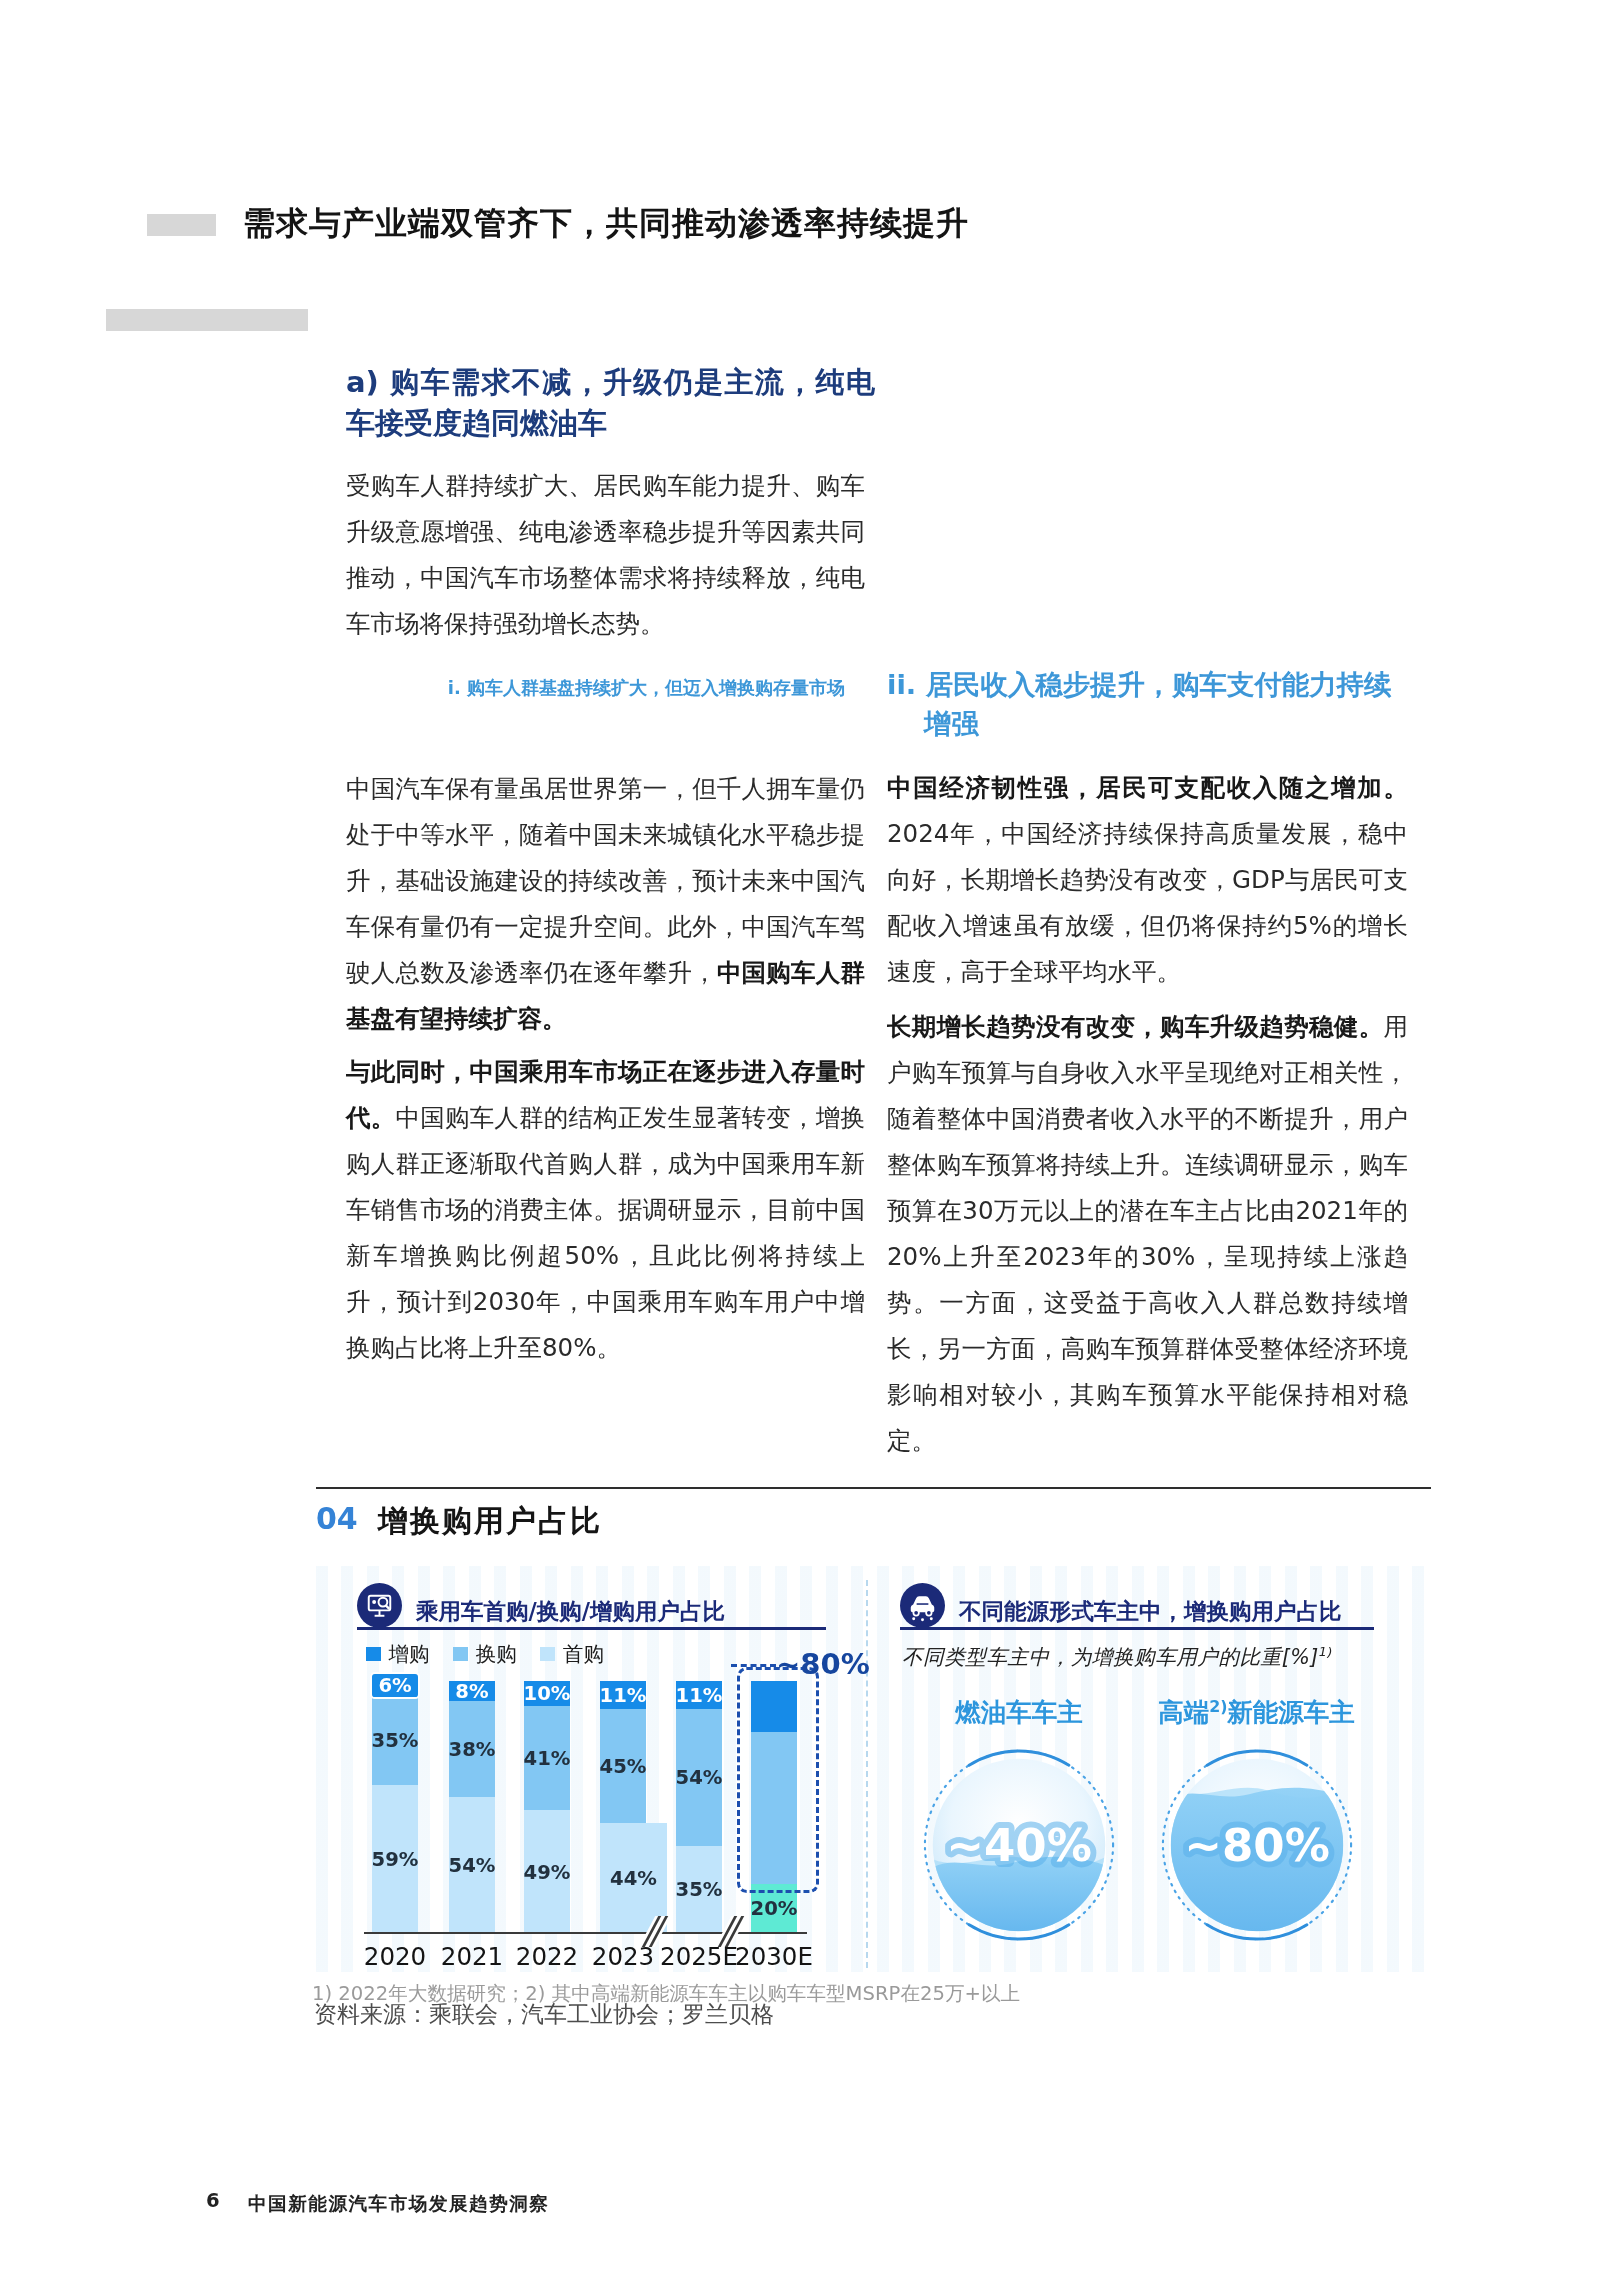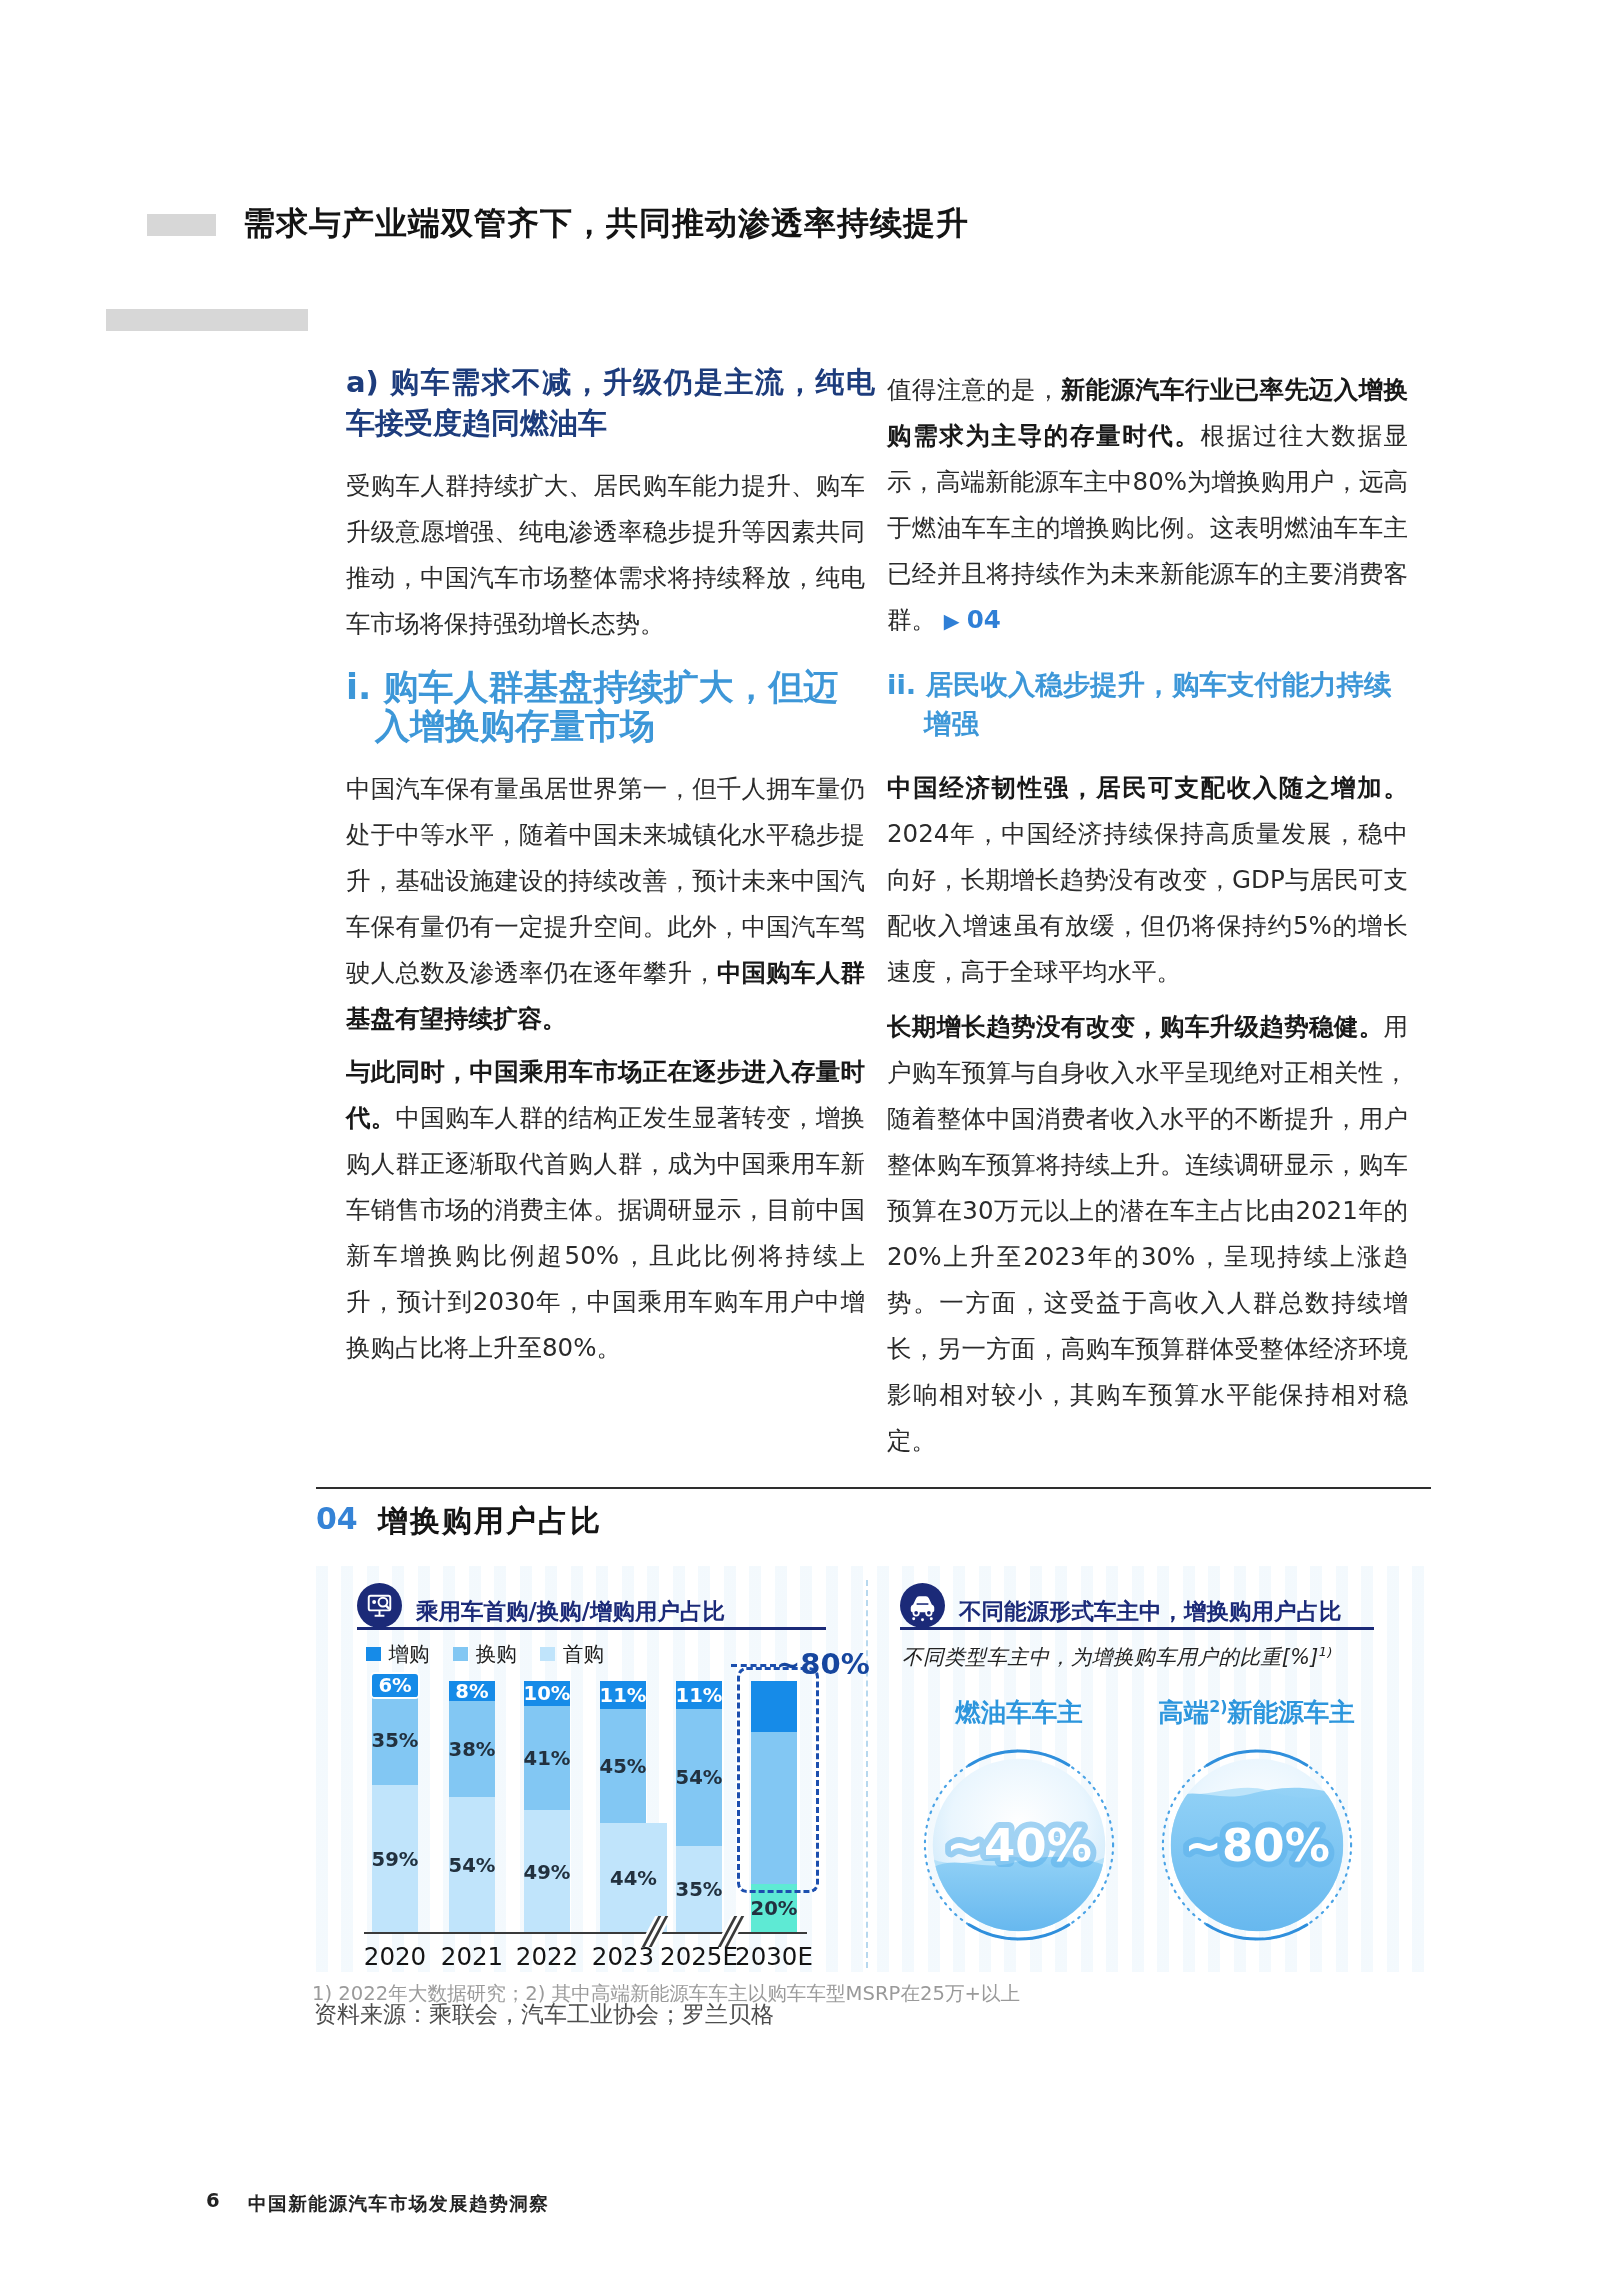--- a/index.html
+++ b/index.html
@@ -8,22 +8,22 @@
 
   .deco{position:absolute;background:#d7d7d7;}
   .deco1{left:147px;top:214px;width:69px;height:21.6px;}
   .deco2{left:106px;top:309px;width:202px;height:21.6px;}
 
   .title{position:absolute;left:243px;top:202px;margin:0;font-size:32px;font-weight:bold;
          color:#141414;letter-spacing:1px;white-space:nowrap;}
 
   .heading-a{position:absolute;left:346px;top:362px;width:529px;font-size:29px;font-weight:bold;
              color:#1d3c7c;line-height:41px;text-align:justify;}
-  .heading-i{position:absolute;left:346px;top:668px;width:470px;font-size:35px;font-weight:bold;
-             color:#3d97d8;line-height:39px;padding-left:29px;text-indent:-29px;}
+  .heading-i{position:absolute;left:346px;top:668px;width:470px;font-size:18px;font-weight:bold;
+             color:#3d97d8;line-height:39px;padding-left:29px;text-indent:-29px;text-align:right;}
   .heading-ii{position:absolute;left:887px;top:665px;width:482px;font-size:27.4px;font-weight:bold;
              color:#3d97d8;line-height:39px;padding-left:37px;text-indent:-37px;}
 
   .body{position:absolute;margin:0;font-size:24.5px;line-height:46px;color:#2a2a2a;text-align:justify;}
   .lp{left:346px;width:519px;}
   .rp{left:887px;width:521px;}
   .lp1{top:463px;}.lp2{top:766px;}.lp3{top:1049px;}
   .rp1{top:367px;}.rp2{top:765px;}.rp3{top:1004px;}
   .b{font-weight:bold;color:#181818;}
   .ref{color:#2f7fd6;font-weight:bold;}
@@ -100,21 +100,20 @@
   <div class="deco deco2"></div>
 
   <h1 class="title">需求与产业端双管齐下，共同推动渗透率持续提升</h1>
 
   <div class="heading-a">a) 购车需求不减，升级仍是主流，纯电车接受度趋同燃油车</div>
   <p class="body lp lp1"><span>受购车人群持续扩大、居民购车能力提升、购车升级意愿增强、纯电渗透率稳步提升等因素共同推动，中国汽车市场整体需求将持续释放，纯电车市场将保持强劲增长态势。</span></p>
   <div class="heading-i">i. 购车人群基盘持续扩大，但迈入增换购存量市场</div>
   <p class="body lp lp2"><span>中国汽车保有量虽居世界第一，但千人拥车量仍处于中等水平，随着中国未来城镇化水平稳步提升，基础设施建设的持续改善，预计未来中国汽车保有量仍有一定提升空间。此外，中国汽车驾驶人总数及渗透率仍在逐年攀升，</span><span class="b">中国购车人群基盘有望持续扩容。</span></p>
   <p class="body lp lp3"><span class="b">与此同时，中国乘用车市场正在逐步进入存量时代。</span><span>中国购车人群的结构正发生显著转变，增换购人群正逐渐取代首购人群，成为中国乘用车新车销售市场的消费主体。据调研显示，目前中国新车增换购比例超50%，且此比例将持续上升，预计到2030年，中国乘用车购车用户中增换购占比将上升至80%。</span></p>
 
-  <p class="body rp rp1"><span>值得注意的是，</span><span class="b">新能源汽车行业已率先迈入增换购需求为主导的存量时代。</span><span>根据过往大数据显示，高端新能源车主中80%为增换购用户，远高于燃油车车主的增换购比例。这表明燃油车车主已经并且将持续作为未来新能源车的主要消费客群。 </span><span class="ref-arrow">▶ </span><span class="ref">04</span></p>
   <div class="heading-ii">ii. 居民收入稳步提升，购车支付能力持续增强</div>
   <p class="body rp rp2"><span class="b">中国经济韧性强，居民可支配收入随之增加。</span><span>2024年，中国经济持续保持高质量发展，稳中向好，长期增长趋势没有改变，GDP与居民可支配收入增速虽有放缓，但仍将保持约5%的增长速度，高于全球平均水平。</span></p>
   <p class="body rp rp3"><span class="b">长期增长趋势没有改变，购车升级趋势稳健。</span><span>用户购车预算与自身收入水平呈现绝对正相关性，随着整体中国消费者收入水平的不断提升，用户整体购车预算将持续上升。连续调研显示，购车预算在30万元以上的潜在车主占比由2021年的20%上升至2023年的30%，呈现持续上涨趋势。一方面，这受益于高收入人群总数持续增长，另一方面，高购车预算群体受整体经济环境影响相对较小，其购车预算水平能保持相对稳定。</span></p>
 
   <div class="hr"></div>
   <div class="secnum">04</div>
   <div class="sectitle">增换购用户占比</div>
 
   <div class="figure-bg"></div>
 

